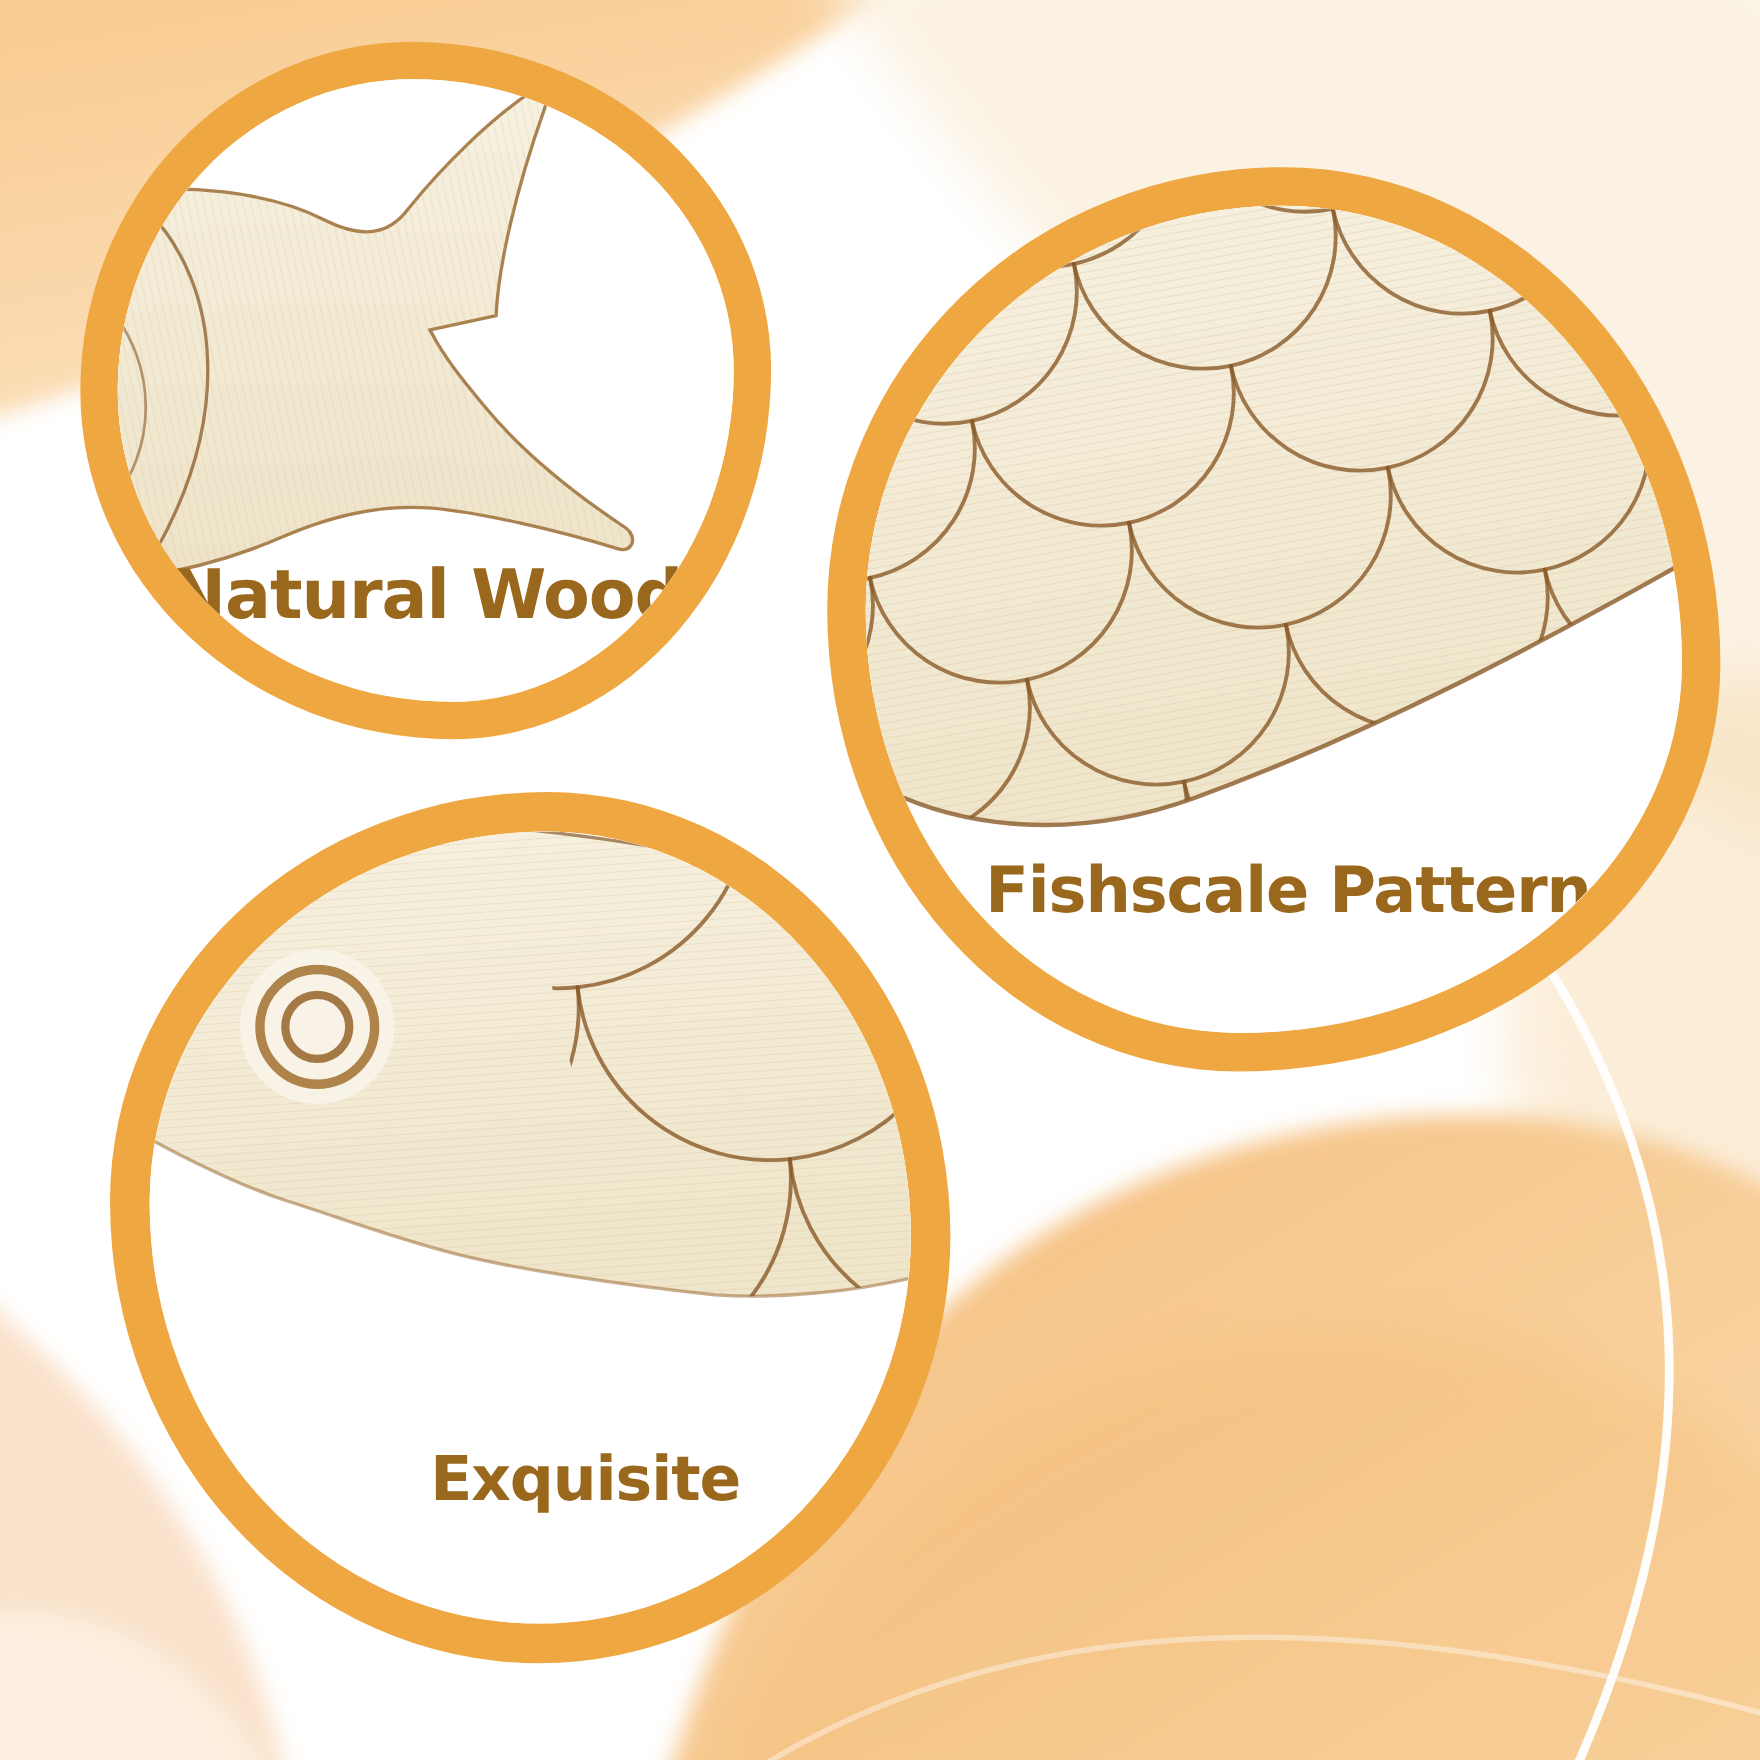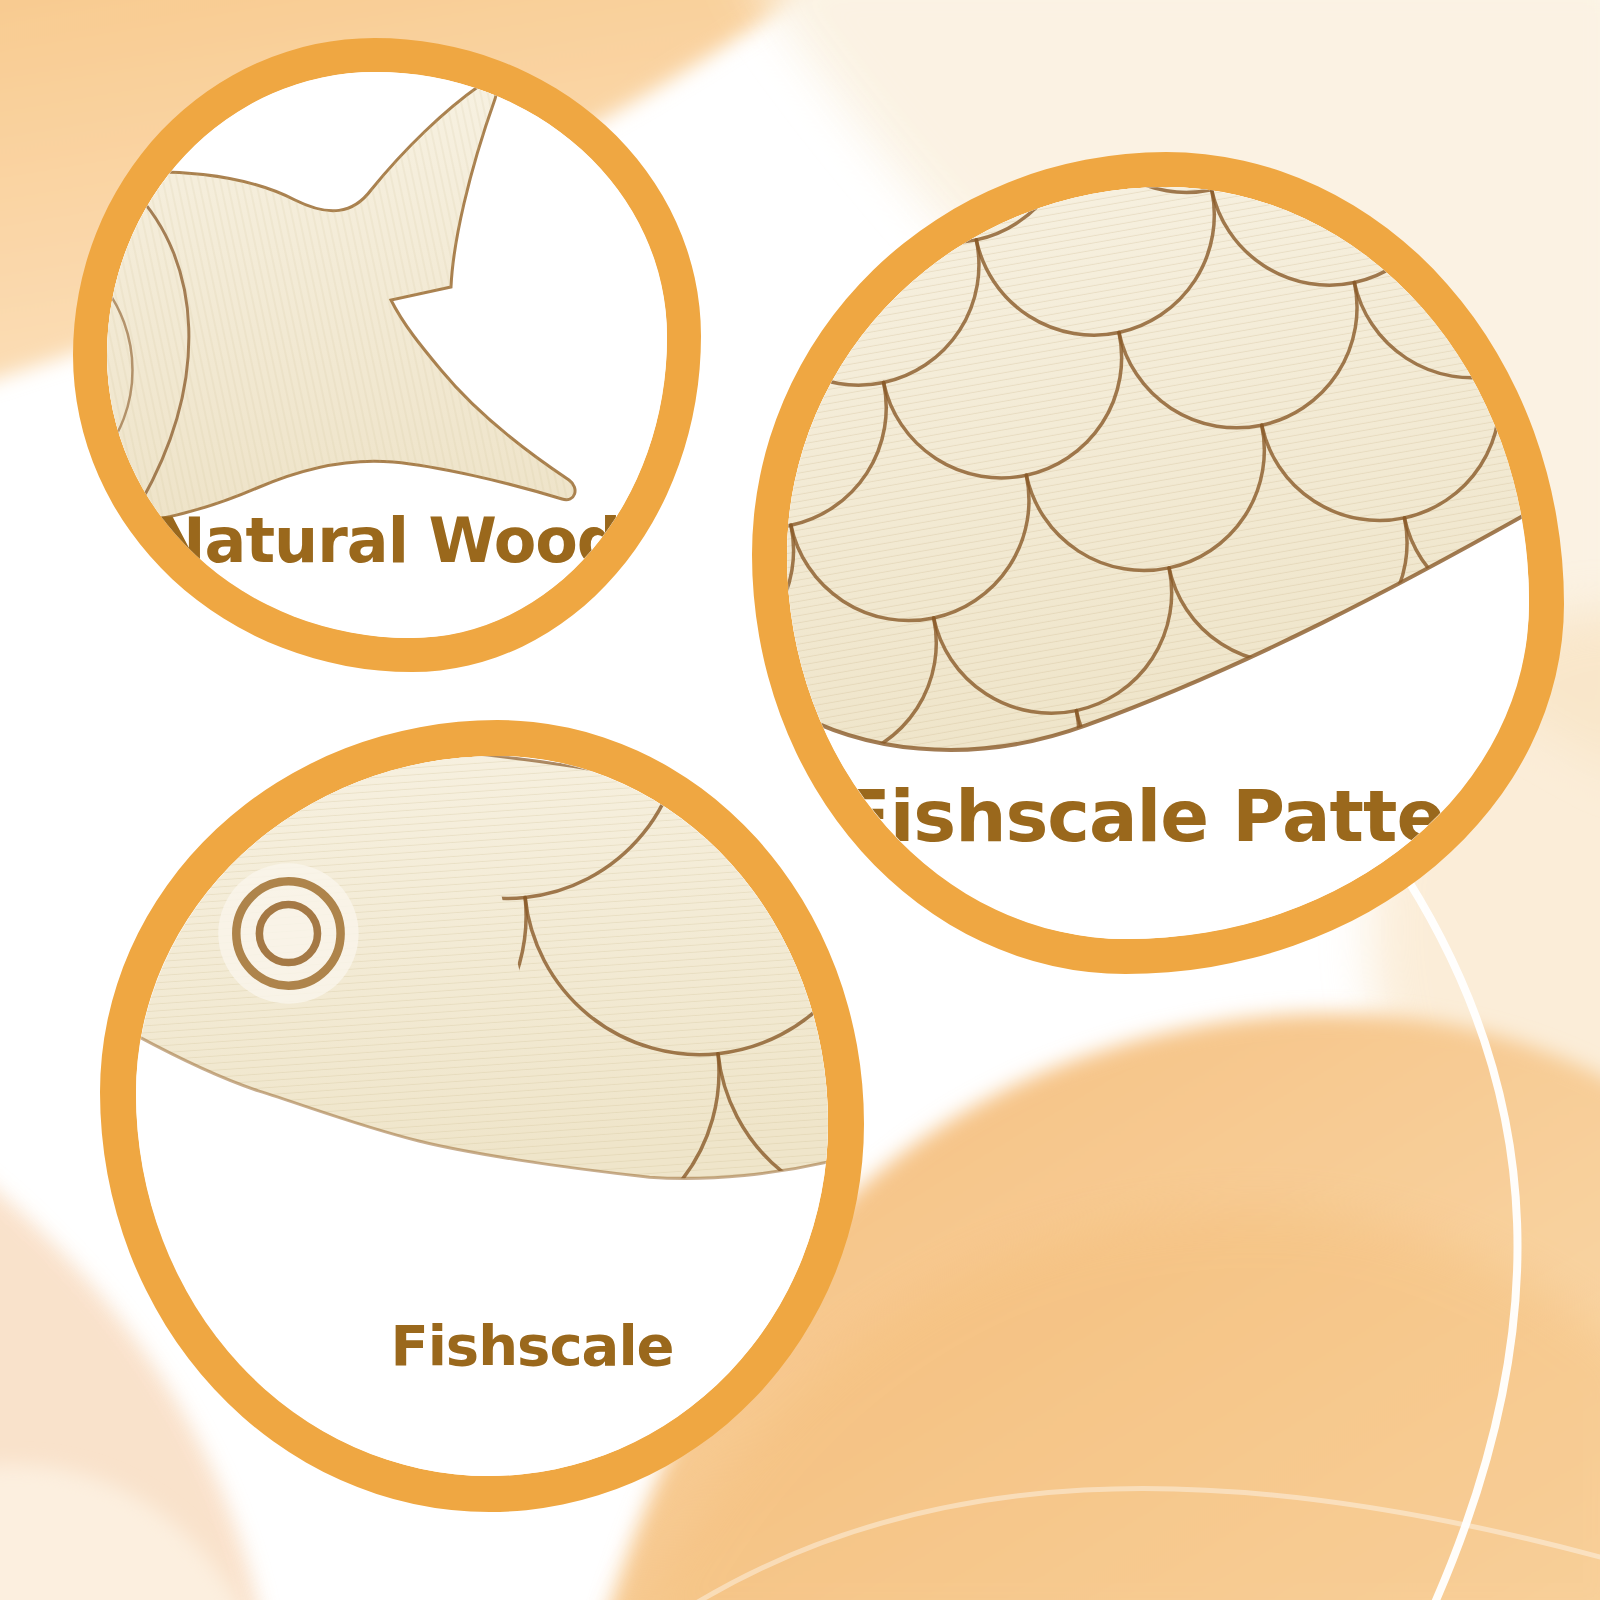--- a/index.html
+++ b/index.html
@@ -21,21 +21,21 @@
     color:var(--label,#9a681c);letter-spacing:-1px;line-height:1.05;
     text-shadow:0 1px 0 rgba(255,255,255,0.25);
   }
   .c1{left:73px;top:38px;width:628px;height:634px;border-width:34px;
       border-radius:48% 52% 46% 54% / 50% 47% 53% 50%;}
   .c2{left:752px;top:152px;width:812px;height:822px;border-width:35px;
       border-radius:51% 49% 54% 46% / 49% 55% 45% 51%;}
   .c3{left:100px;top:720px;width:764px;height:792px;border-width:36px;
       border-radius:52% 48% 49% 51% / 47% 51% 49% 53%;}
   .l1{top:436px;font-size:62px;}
-  .l2{top:592px;font-size:72px;padding-left:26px;text-align:right;}
+  .l2{top:592px;font-size:58px;padding-left:26px;}
   .l3{top:558px;font-size:56px;line-height:1.16;padding-left:100px;box-sizing:border-box;}
 </style>
 </head>
 <body>
 
 <div class="stage">
 
   <svg class="bg" viewBox="0 0 1600 1600" aria-hidden="true">
     <defs>
       <linearGradient id="gTL" x1="0" y1="0" x2="0.35" y2="1">
@@ -194,18 +194,18 @@
             </g>
           </g>
         </g>
         <g>
           <circle cx="152" cy="177" r="70" fill="#f9f5ea" opacity="0.85"></circle>
           <circle cx="152" cy="177" r="52" fill="none" stroke="#a5783a" stroke-width="8.5" stroke-opacity="0.9"></circle>
           <circle cx="152" cy="177" r="29" fill="none" stroke="#9b6c33" stroke-width="7.5" stroke-opacity="0.9"></circle>
         </g>
       </svg>
       <div class="label l3">
-        <span>Fishscale</span><br>
+        <span>Exquisite</span><br>
       </div>
     </div>
   </figure>
 
 </div>
 
 </body></html>

